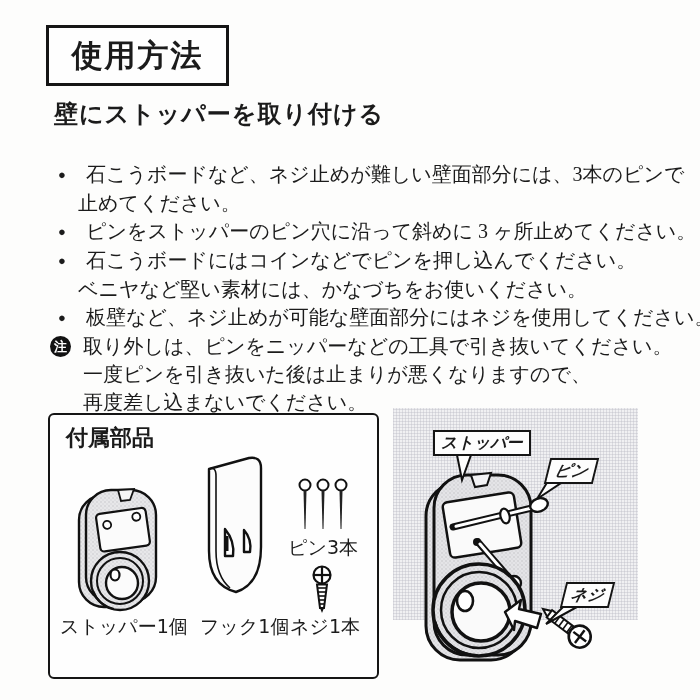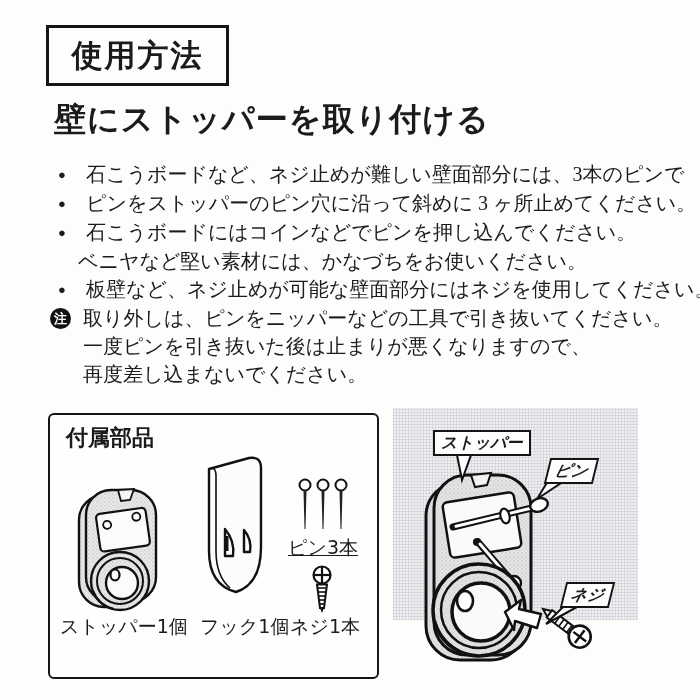--- a/index.html
+++ b/index.html
@@ -9,42 +9,42 @@
   }
   
   .title-box{
     position:absolute;left:46px;top:25px;width:177px;height:55px;
     border:3px solid #151515;background:#fefefe;
     display:flex;align-items:center;justify-content:center;
     font-size:31px;font-weight:600;letter-spacing:2px;
   }
   
   .heading{
-    position:absolute;left:54px;top:98px;font-size:32px;font-weight:700;letter-spacing:1px;white-space:nowrap;
+    position:absolute;left:54px;top:98px;font-size:24px;font-weight:700;letter-spacing:1px;white-space:nowrap;
   }
   
   .body{position:absolute;left:50px;top:160px;width:620px;font-size:20px;line-height:28px;font-weight:500;font-family:Liberation Serif, serif;}
   .line{white-space:nowrap;}
   .dot{display:inline-block;width:28px;padding-left:8px;font-size:13px;vertical-align:2px;}
   .cont{padding-left:28px;}
   .note-badge{
     display:inline-block;width:21px;height:21px;margin:0 12px 0 0;border-radius:50%;
     background:#121212;color:#fff;font-size:13px;line-height:21px;text-align:center;vertical-align:2px;font-weight:700;
   }
   .note-cont{padding-left:33px;}
   
   .parts-box{
     position:absolute;left:48px;top:413px;width:327px;height:262px;
     border:2.5px solid #151515;border-radius:6px;background:#fefefe;
   }
   .parts-title{position:absolute;left:16px;top:8px;font-size:22px;font-weight:600;}
   .plabel{position:absolute;font-size:19px;font-weight:500;white-space:nowrap;}
   .lbl-stopper{left:10px;top:199px;}
   .lbl-hook{left:150px;top:199px;}
-  .lbl-pins{left:238px;top:120px;text-decoration:underline;}
+  .lbl-pins{left:238px;top:120px;}
   .lbl-screw{left:240px;top:199px;}
   .parts-box svg{position:absolute;}
   .svg-stopper{left:26px;top:66px;}
   .svg-hook{left:142px;top:38px;}
   .svg-pins{left:246px;top:62px;}
   .svg-screw{left:257px;top:150px;}
   
   .diagram{
     position:absolute;left:393px;top:408px;width:245px;height:212px;
     background-color:#f0f0f2;
@@ -69,20 +69,23 @@
 
   <div class="title-box">
     <span>使用方法</span>
   </div>
 
   <div class="heading">壁にストッパーを取り付ける</div>
 
   <div class="body">
     <div class="line">
       <span class="dot">●</span><span>石こうボードなど、ネジ止めが難しい壁面部分には、3本のピンで</span>
+    </div>
+    <div class="line cont">
+      <span>止めてください。</span>
     </div>
     <div class="line">
       <span class="dot">●</span><span>ピンをストッパーのピン穴に沿って斜めに 3 ヶ所止めてください。</span>
     </div>
     <div class="line">
       <span class="dot">●</span><span>石こうボードにはコインなどでピンを押し込んでください。</span>
     </div>
     <div class="line cont">
       <span>ベニヤなど堅い素材には、かなづちをお使いください。</span>
     </div>

